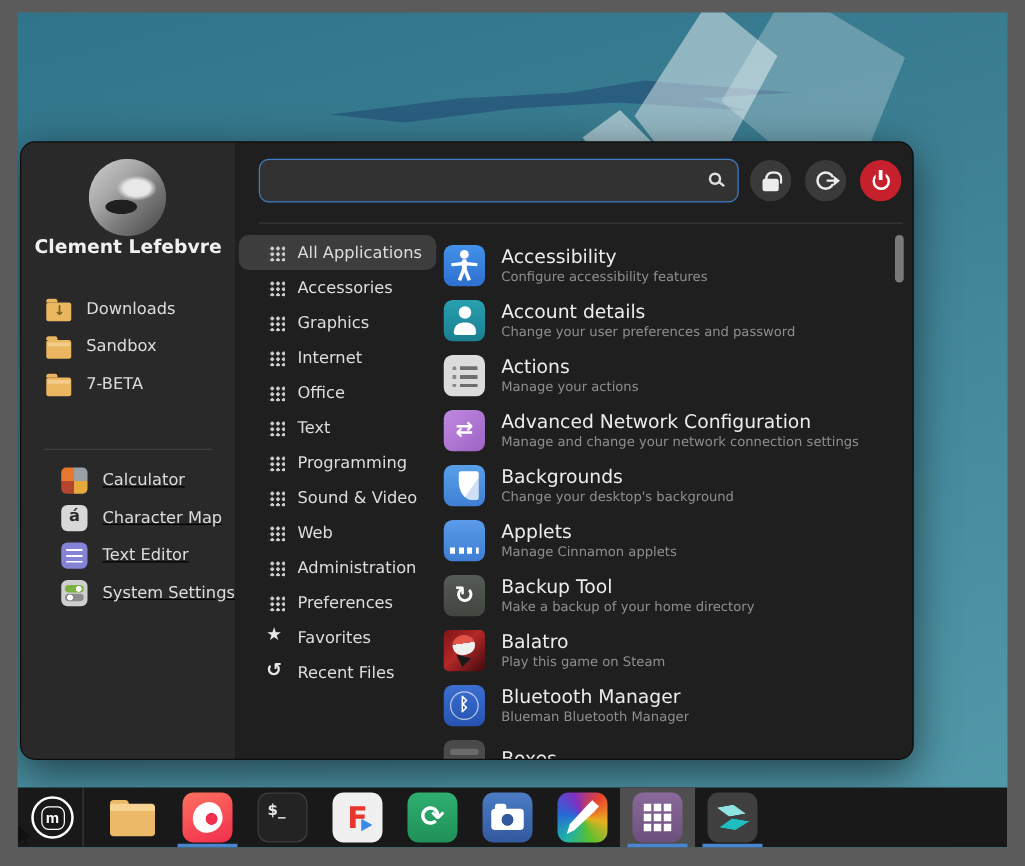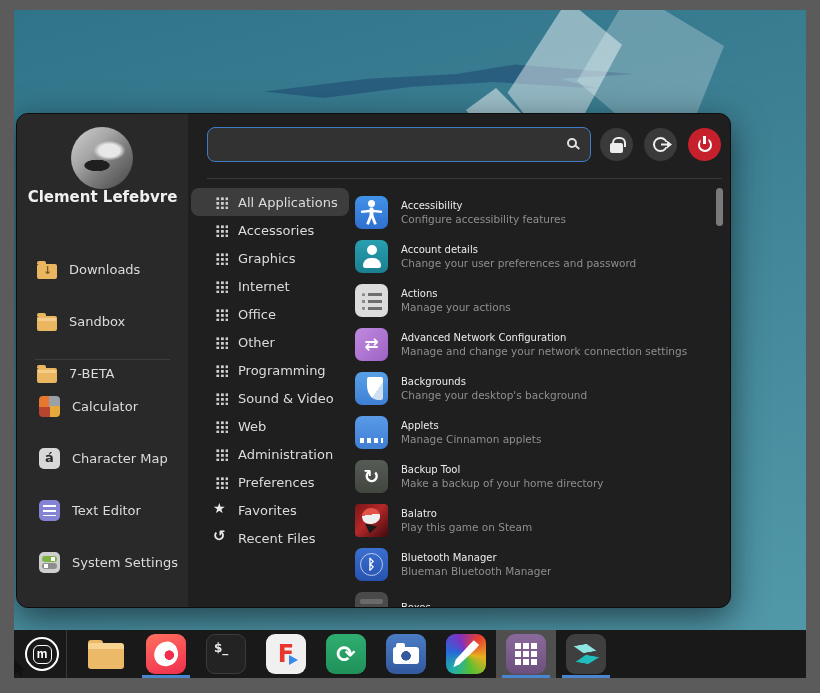--- a/index.html
+++ b/index.html
@@ -27,22 +27,22 @@
   .sidebar { position:absolute; left:0; top:0; width:171px; height:100%; background:#292929; }
   .avatar { position:absolute; left:54px; top:13px; width:62px; height:62px; border-radius:50%;
     background:
       radial-gradient(ellipse 22px 10px at 42% 62%, #1f1f1f 55%, transparent 60%),
       radial-gradient(ellipse 26px 16px at 62% 38%, #e8e8e8 40%, transparent 62%),
       linear-gradient(135deg,#cfcfcf 0%,#a8a8a8 35%,#7c7c7c 60%,#454545 100%); }
   .username { position:absolute; left:0; top:74px; width:171px; text-align:center;
     color:#f0f0f0; font-size:15px; font-weight:bold; }
 
   .places { position:absolute; left:0; top:118px; width:171px; }
-  .side-apps { position:absolute; left:2px; top:255px; width:171px; }
-  .side-row { display:flex; align-items:center; height:30px; padding-left:20px; cursor:default;margin-top:22px; }
+  .side-apps { position:absolute; left:12px; top:255px; width:171px;text-decoration:underline; }
+  .side-row { display:flex; align-items:center; height:30px; padding-left:20px; cursor:default; }
   .side-row .lbl { color:#dcdcdc; font-size:13px; margin-left:12px; white-space:nowrap; }
   .side-sep { position:absolute; left:18px; right:18px; top:245px; height:1px; background:#3d3d3d; }
 
   
   .pi { position:relative; width:21px; height:21px; flex:none; }
   .pi[data-icon^="folder"] { width:20px; height:15px; margin-top:4px; background:#eab65f; border-radius:2px; }
   .pi[data-icon^="folder"]::before { content:""; position:absolute; top:-3px; left:0; width:9px; height:3px;
     background:#eab65f; border-radius:2px 2px 0 0; }
   .pi[data-icon^="folder"]::after { content:""; position:absolute; top:2px; left:1px; right:1px; height:3px;
     background:#f4cd8d; border-radius:1px; }
@@ -105,21 +105,21 @@
   .ci[data-icon="grid"] { background-image:radial-gradient(#cfcfcf 1.3px, transparent 1.5px);
     background-size:4.6px 4.6px; background-position:0.5px 0.5px; }
   .ci[data-icon="star"]::before { content:"★"; position:absolute; left:-2px; top:-4px; color:#e8e8e8; font-size:14px; }
   .ci[data-icon="recent"]::before { content:"↺"; position:absolute; left:-2px; top:-5px; color:#e8e8e8;
     font-size:15px; font-weight:bold; }
 
   
   .apps { position:absolute; left:338px; top:76px; right:14px; }
   .app-row { display:flex; align-items:center; height:44px; cursor:default; }
   .app-text { margin-left:13px; display:flex; flex-direction:column; overflow:hidden; }
-  .app-title { color:#ececec; font-size:10px; white-space:nowrap; }
+  .app-title { color:#ececec; font-size:15px; white-space:nowrap; }
   .app-desc { color:#8e8e8e; font-size:10.5px; margin-top:2px; white-space:nowrap; }
   .scrollbar-thumb { position:absolute; right:7px; top:74px; width:7px; height:38px; background:#7a7a7a; border-radius:4px; }
 
   .ai { position:relative; width:33px; height:33px; flex:none; border-radius:7px;
     display:flex; align-items:center; justify-content:center; }
   .ai .g { font-style:normal; color:#fff; font-weight:bold; }
   .ai[data-icon="accessibility"] { background:linear-gradient(#4292e8,#2f6fd0); }
   .ai[data-icon="accessibility"]::before { content:""; position:absolute; top:4px; left:50%; margin-left:-3.5px;
     width:7px; height:7px; border-radius:50%; background:#fff; }
   .ai[data-icon="accessibility"]::after { content:""; position:absolute; inset:0; background:#fff;
@@ -299,21 +299,21 @@
           <div class="cat-item" data-state="">
             <span class="ci" data-icon="grid"></span>
             <span class="lbl">Internet</span>
           </div>
           <div class="cat-item" data-state="">
             <span class="ci" data-icon="grid"></span>
             <span class="lbl">Office</span>
           </div>
           <div class="cat-item" data-state="">
             <span class="ci" data-icon="grid"></span>
-            <span class="lbl">Other</span>
+            <span class="lbl">Text</span>
           </div>
           <div class="cat-item" data-state="">
             <span class="ci" data-icon="grid"></span>
             <span class="lbl">Programming</span>
           </div>
           <div class="cat-item" data-state="">
             <span class="ci" data-icon="grid"></span>
             <span class="lbl">Sound &amp; Video</span>
           </div>
           <div class="cat-item" data-state="">

